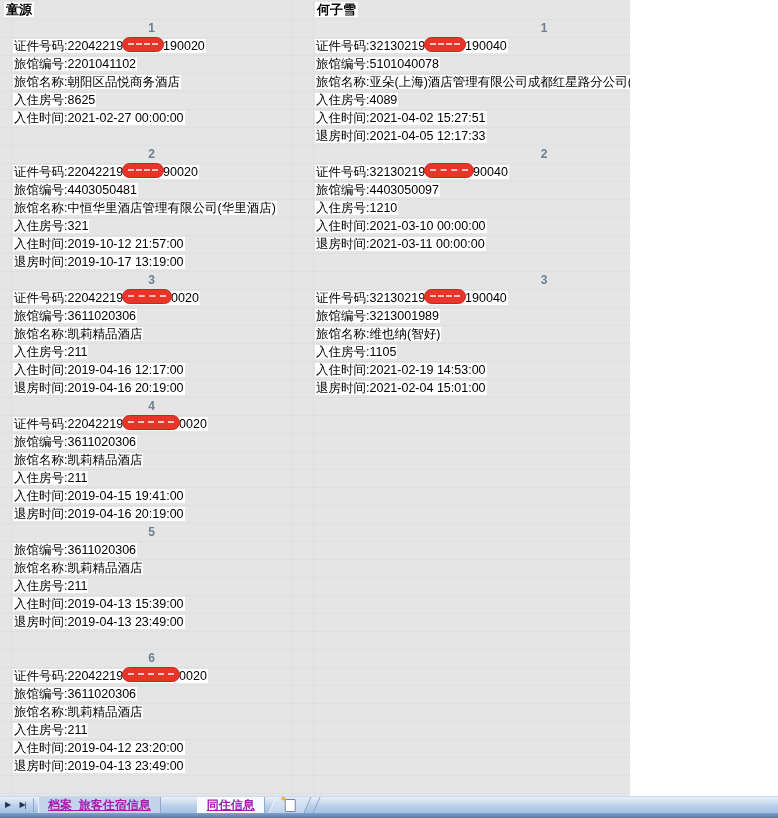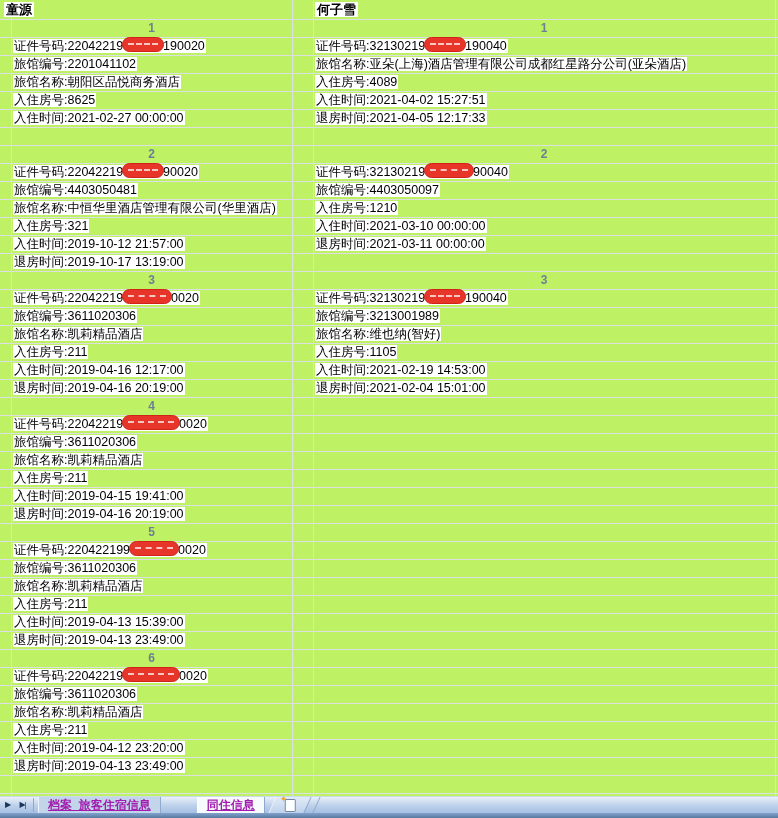--- a/index.html
+++ b/index.html
@@ -1,18 +1,18 @@
 <!DOCTYPE html>
 <html><head>
 <meta charset="utf-8">
 <style>
   html,body{margin:0;padding:0;background:#fff;}
   body{font-family:"Liberation Sans","DejaVu Sans",sans-serif;}
   .screen{position:relative;width:778px;height:818px;background:#fff;overflow:hidden;}
-  .sheet{position:absolute;left:0;top:0;width:778px;height:797px;background:#bef264;overflow:hidden;}
+  .sheet{position:absolute;left:0;top:0;width:630px;height:797px;background:#e5e5e5;overflow:hidden;}
   .vline{position:absolute;top:0;bottom:0;width:1px;background:#dbe0e4;z-index:1;}
   .hlines{position:absolute;left:0;right:0;top:19px;bottom:0;z-index:1;
           background:repeating-linear-gradient(to bottom,#dbe0e4 0 1px,transparent 1px 18px);}
   .header{position:absolute;top:0;height:19px;line-height:19px;font-weight:bold;
           font-size:13px;color:#000;z-index:3;white-space:nowrap;}
   .header .txt{background:#fff;padding:0 2px;}
   .record{position:absolute;z-index:2;}
   .numline{height:18px;line-height:18px;text-align:center;font-size:12px;
            font-weight:bold;color:#6d8092;}
   .line{height:18px;line-height:18px;font-size:12.5px;color:#000;
@@ -96,39 +96,39 @@
           <div class="numline">4</div>
           <div class="line"><span class="txt"><span>证件号码:</span><span>22042219</span><span class="redact" style="width: 56px;"></span><span>0020</span></span></div>
           <div class="line"><span class="txt"><span>旅馆编号:</span><span>3611020306</span></span></div>
           <div class="line"><span class="txt"><span>旅馆名称:</span><span>凯莉精品酒店</span></span></div>
           <div class="line"><span class="txt"><span>入住房号:</span><span>211</span></span></div>
           <div class="line"><span class="txt"><span>入住时间:</span><span>2019-04-15 19:41:00</span></span></div>
           <div class="line"><span class="txt"><span>退房时间:</span><span>2019-04-16 20:19:00</span></span></div>
         </div>
         <div class="record" style="left: 11px; width: 281px; top: 523px;">
           <div class="numline">5</div>
-          <div class="line"><span class="txt"><span>证件号码:</span><span>220422199</span><span class="redact" style="width: 48px;"></span><span>0020</span></span></div>
           <div class="line"><span class="txt"><span>旅馆编号:</span><span>3611020306</span></span></div>
           <div class="line"><span class="txt"><span>旅馆名称:</span><span>凯莉精品酒店</span></span></div>
           <div class="line"><span class="txt"><span>入住房号:</span><span>211</span></span></div>
           <div class="line"><span class="txt"><span>入住时间:</span><span>2019-04-13 15:39:00</span></span></div>
           <div class="line"><span class="txt"><span>退房时间:</span><span>2019-04-13 23:49:00</span></span></div>
         </div>
         <div class="record" style="left: 11px; width: 281px; top: 649px;">
           <div class="numline">6</div>
           <div class="line"><span class="txt"><span>证件号码:</span><span>22042219</span><span class="redact" style="width: 56px;"></span><span>0020</span></span></div>
           <div class="line"><span class="txt"><span>旅馆编号:</span><span>3611020306</span></span></div>
           <div class="line"><span class="txt"><span>旅馆名称:</span><span>凯莉精品酒店</span></span></div>
           <div class="line"><span class="txt"><span>入住房号:</span><span>211</span></span></div>
           <div class="line"><span class="txt"><span>入住时间:</span><span>2019-04-12 23:20:00</span></span></div>
           <div class="line"><span class="txt"><span>退房时间:</span><span>2019-04-13 23:49:00</span></span></div>
         </div>
         <div class="record" style="left: 313px; width: 462px; top: 19px;">
           <div class="numline">1</div>
           <div class="line"><span class="txt"><span>证件号码:</span><span>32130219</span><span class="redact" style="width: 40px;"></span><span>190040</span></span></div>
+          <div class="line"><span class="txt"><span>旅馆编号:</span><span>5101040078</span></span></div>
           <div class="line"><span class="txt"><span>旅馆名称:</span><span>亚朵(上海)酒店管理有限公司成都红星路分公司(亚朵酒店)</span></span></div>
           <div class="line"><span class="txt"><span>入住房号:</span><span>4089</span></span></div>
           <div class="line"><span class="txt"><span>入住时间:</span><span>2021-04-02 15:27:51</span></span></div>
           <div class="line"><span class="txt"><span>退房时间:</span><span>2021-04-05 12:17:33</span></span></div>
         </div>
         <div class="record" style="left: 313px; width: 462px; top: 145px;">
           <div class="numline">2</div>
           <div class="line"><span class="txt"><span>证件号码:</span><span>32130219</span><span class="redact" style="width: 48px;"></span><span>90040</span></span></div>
           <div class="line"><span class="txt"><span>旅馆编号:</span><span>4403050097</span></span></div>
           <div class="line"><span class="txt"><span>入住房号:</span><span>1210</span></span></div>

